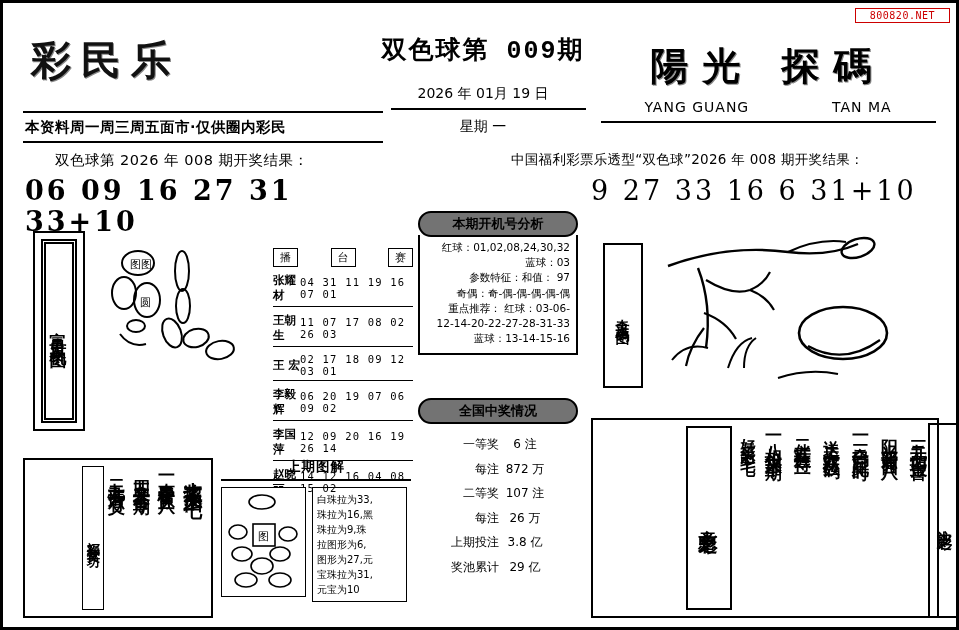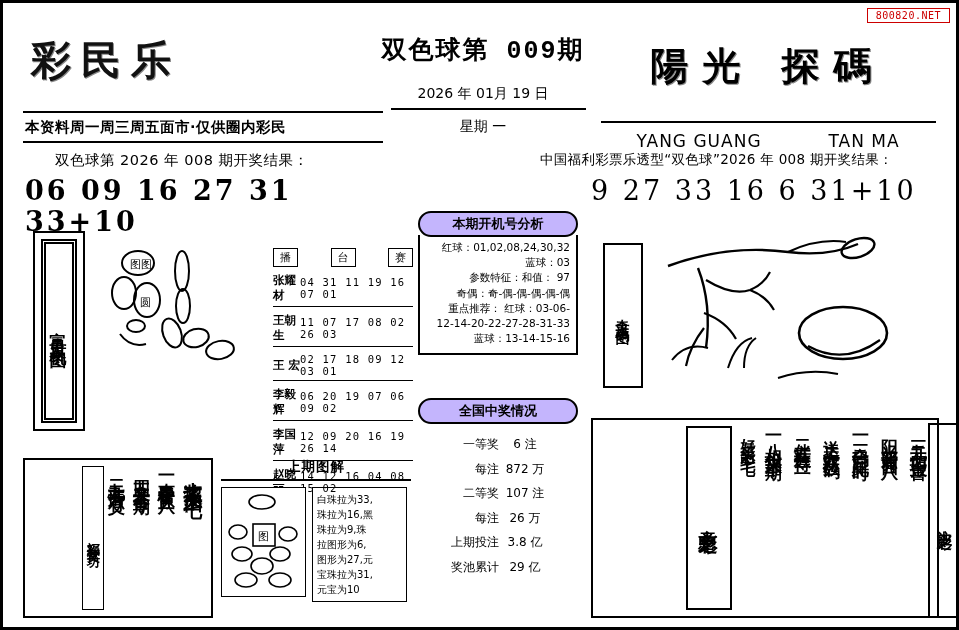--- a/index.html
+++ b/index.html
@@ -13,21 +13,21 @@
     overflow: hidden;
   }
   .page {
     position:absolute; left:0; top:0; width:959px; height:630px;
     border: 3px solid #000;
     background:#fff;
   }
   .watermark {
     position:absolute; right:6px; top:5px;
     border:1px solid #c00; color:#c00;
-    font-size:10px; padding:1px 8px; letter-spacing:0.5px;
+    font-size:10px; padding:1px 14px; letter-spacing:0.5px;
     font-family:"DejaVu Sans Mono", monospace;
   }
 
   
   .brand {
     position:absolute; left:28px; top:30px; width:300px;
     font-family:"DejaVu Serif","Liberation Serif",serif;
     font-weight:bold; font-size:40px; letter-spacing:10px;
     color:#111;
     text-shadow: 1px 1px 0 #888;
@@ -56,35 +56,35 @@
 
   .brand-right {
     position:absolute; left:600px; top:38px; width:330px; text-align:center;
     font-family:"DejaVu Serif","Liberation Serif",serif;
     font-weight:bold; font-size:38px; letter-spacing:14px;
     text-shadow: 1px 1px 0 #888;
   }
   .pinyin-right {
     position:absolute; left:600px; top:96px; width:330px;
     display:flex; justify-content:space-around;
-    font-size:17px; letter-spacing:1px;margin-top:32px;
+    font-size:14px; letter-spacing:1px;
   }
   .hr-right { position:absolute; left:598px; top:118px; width:335px; height:2px; background:#000; }
 
   
   .res-label-left {
     position:absolute; left:52px; top:148px; font-size:14.5px; letter-spacing:0.5px;
   }
   .res-nums-left {
     position:absolute; left:22px; top:172px; width:360px;
     font-size:27px; font-weight:bold; letter-spacing:3px;
     font-family:"DejaVu Serif","Liberation Serif",serif;
   }
   .res-label-right {
-    position:absolute; left:508px; top:148px; font-size:13.5px; letter-spacing:0.3px;margin-left:29px;
+    position:absolute; left:508px; top:148px; font-size:13.5px; letter-spacing:0.3px;
   }
   .res-nums-right {
     position:absolute; left:588px; top:172px; width:350px;
     font-size:27px; font-weight:normal; letter-spacing:3px;
     font-family:"DejaVu Serif","Liberation Serif",serif;
   }
 
   
   .left-orn {
     position:absolute; left:30px; top:228px; width:52px; height:200px;
@@ -110,21 +110,21 @@
   .tbl-row .nm { width:36px; font-weight:bold; font-size:11.5px; font-family:"DejaVu Serif","Liberation Serif",serif;}
   .tbl-row .nums { font-family:"DejaVu Sans Mono", monospace; letter-spacing:1.2px; font-size:10.5px;}
   .tbl-line { height:1px; background:#000; margin-top:3px; }
 
   
   .analysis {
     position:absolute; left:415px; top:208px; width:160px; height:160px;
   }
   .cap {
     border:2px solid #000; border-radius:14px; text-align:center;
-    font-size:13px; font-weight:bold; padding:2px 0; background:#c4b5fd;
+    font-size:13px; font-weight:bold; padding:2px 0; background:#737373;
     font-family:"DejaVu Serif","Liberation Serif",serif;
   }
   .analysis-body {
     border:2px solid #000; border-top:none; padding:5px 6px 6px 8px;
     font-size:10.5px; line-height:1.45;
     margin-top:-2px;
   }
   .analysis-body div { white-space:nowrap;text-align:right; }
 
   

